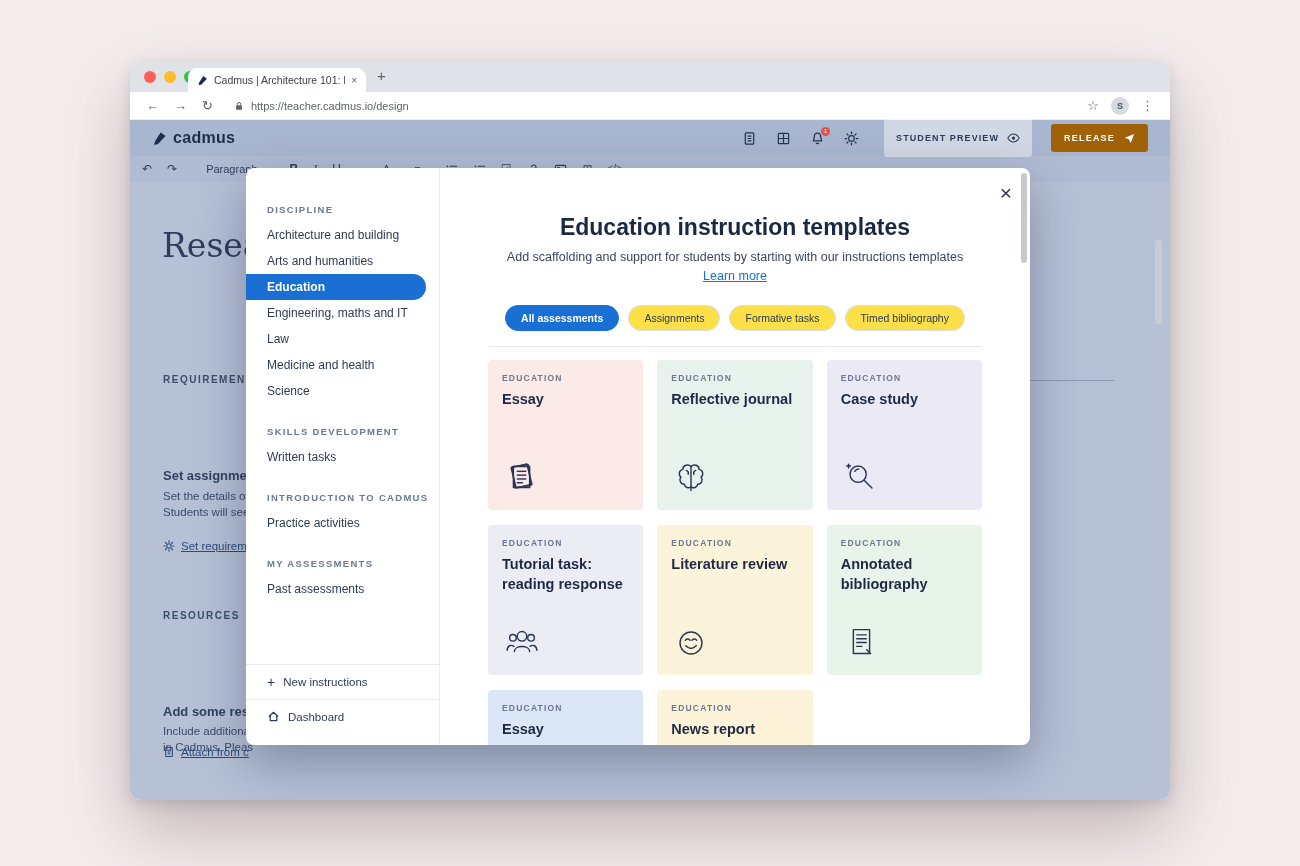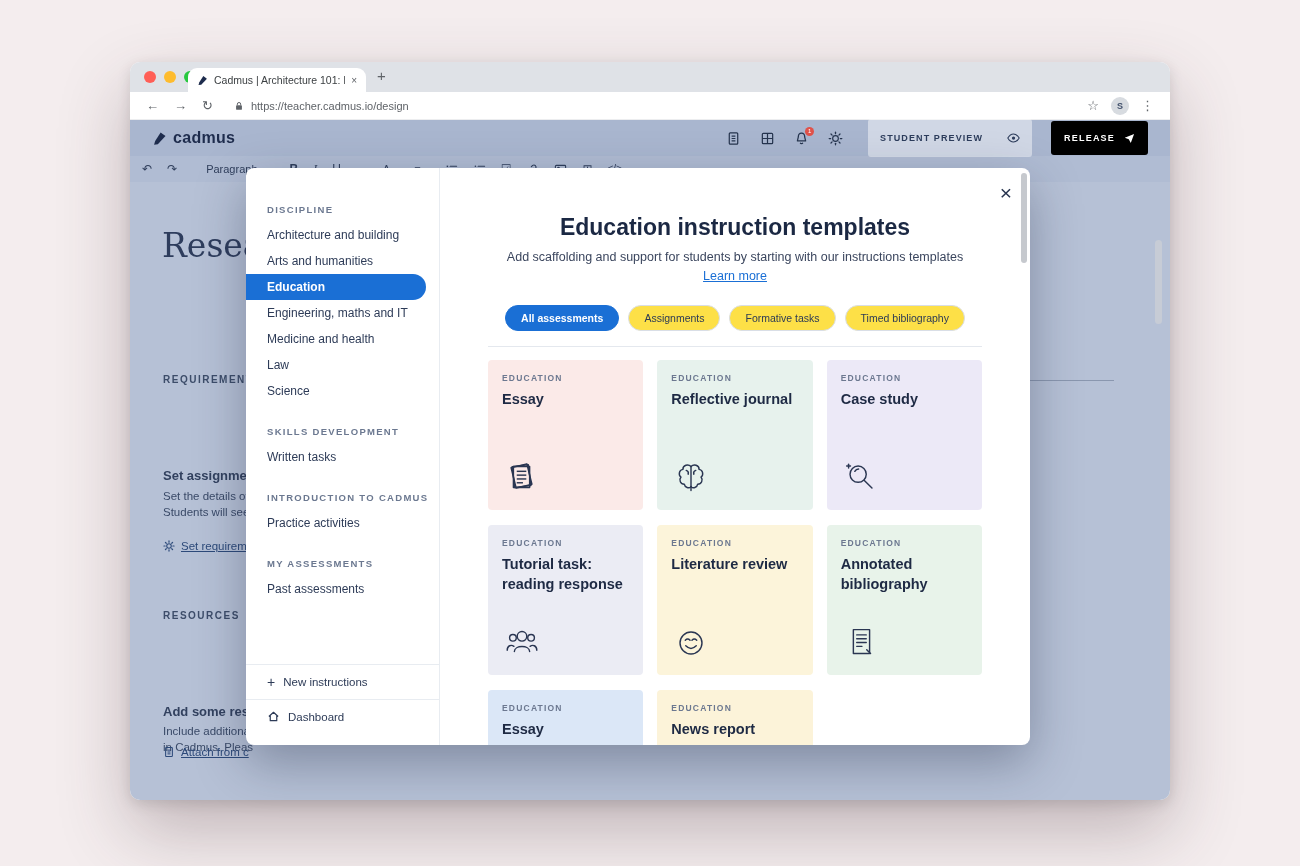--- a/index.html
+++ b/index.html
@@ -32,22 +32,22 @@
 
   
   .app { position:absolute; left:0; right:0; top:58px; bottom:0; background:#b6c1d6; }
   .app-header { height:36px; background:#a9b6cf; display:flex; align-items:center; padding:16px 22px; color:#26354f; }
   .logo { display:flex; align-items:center; gap:6px; font-size:16px; font-weight:bold; color:#1e2c4d; letter-spacing:.3px; }
   .hdr-right { margin-left:auto; display:flex; align-items:center; gap:19px; }
   .hicon { position:relative; color:#26354f; display:flex; }
   .badge { position:absolute; right:-5px; top:-4px; width:9px; height:9px; border-radius:50%;
     background:#e0524a; color:#fff; font-size:6px; display:flex; align-items:center; justify-content:center; }
   .btn-sp { height:38px; padding:0 12px; border-radius:3px; background:rgba(255,255,255,.45);
-    display:flex; align-items:center; gap:24px; font-size:9px; font-weight:bold; letter-spacing:1.1px; color:#2d3d5c; margin-left:6px; }
-  .btn-release { height:34px; padding:0 13px; border-radius:3px; background:#000000; color:#fff;
+    display:flex; align-items:center; gap:8px; font-size:9px; font-weight:bold; letter-spacing:1.1px; color:#2d3d5c; margin-left:6px; }
+  .btn-release { height:28px; padding:0 13px; border-radius:3px; background:#a16207; color:#fff;
     display:flex; align-items:center; gap:9px; font-size:9px; font-weight:bold; letter-spacing:1.2px; }
 
   .app-toolbar { height:26px; background:#b0bcd3; display:flex; align-items:center; padding:0 12px; gap:15px;
     color:#2f3e5b; font-size:12px; }
   .t-g { line-height:1; }
   .t-para { font-size:11px; display:flex; align-items:center; gap:5px; margin-left:14px; margin-right:8px; }
   .t-caret { font-size:8px; }
   .t-bold { font-weight:bold; } .t-italic { font-style:italic; font-family:"Liberation Serif",serif; }
   .t-under { text-decoration:underline; }
   .t-svg { display:flex; color:#2f3e5b; }
@@ -317,22 +317,22 @@
   </div>
 
   <div class="modal">
 
     <div class="m-side">
       <div class="m-head">DISCIPLINE</div>
       <div class="m-item">Architecture and building</div>
       <div class="m-item">Arts and humanities</div>
       <div class="m-item selected">Education</div>
       <div class="m-item">Engineering, maths and IT</div>
+      <div class="m-item">Law</div>
       <div class="m-item">Medicine and health</div>
-      <div class="m-item">Law</div>
       <div class="m-item">Science</div>
 
       <div class="m-head m-gap">SKILLS DEVELOPMENT</div>
       <div class="m-item">Written tasks</div>
 
       <div class="m-head m-gap">INTRODUCTION TO CADMUS</div>
       <div class="m-item">Practice activities</div>
 
       <div class="m-head m-gap">MY ASSESSMENTS</div>
       <div class="m-item">Past assessments</div>

